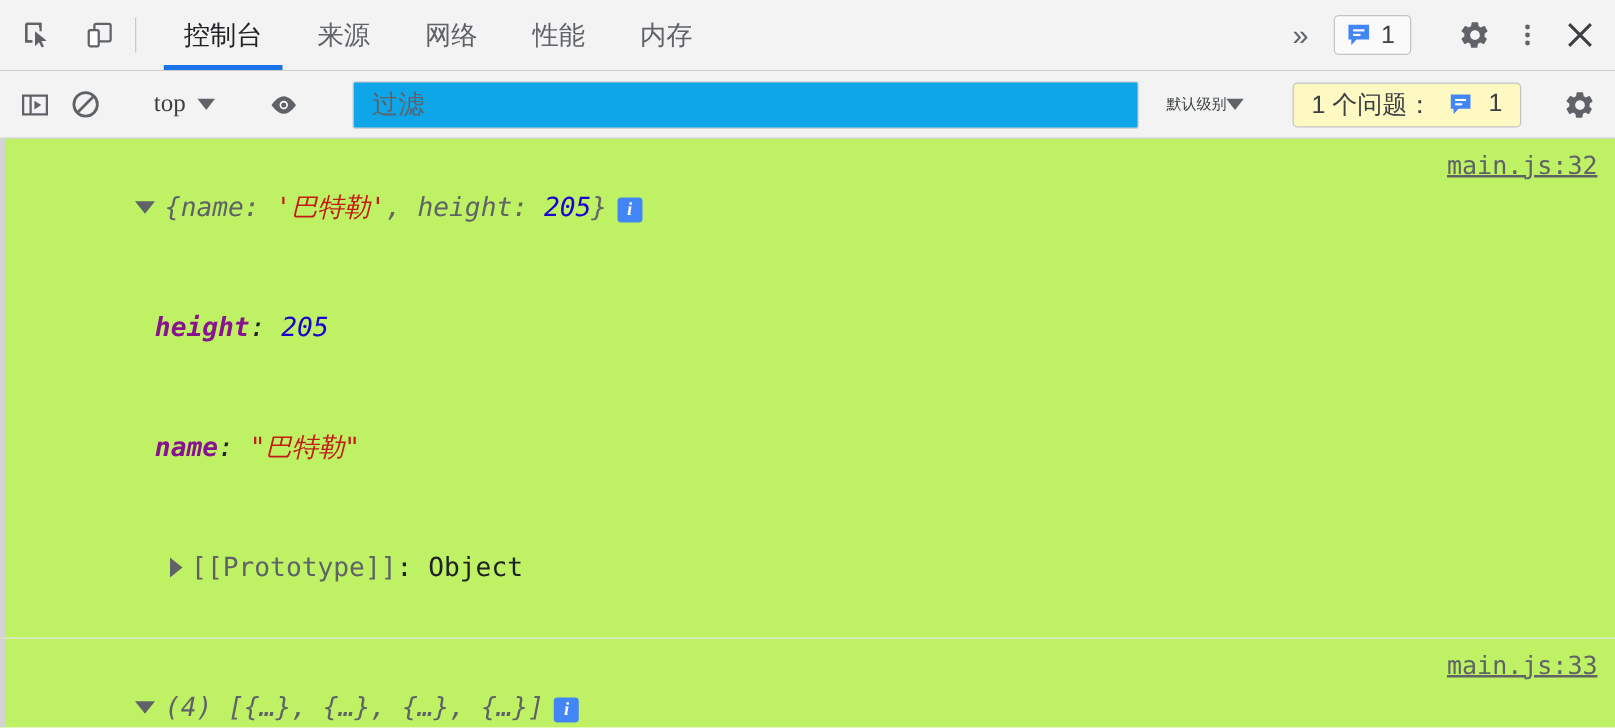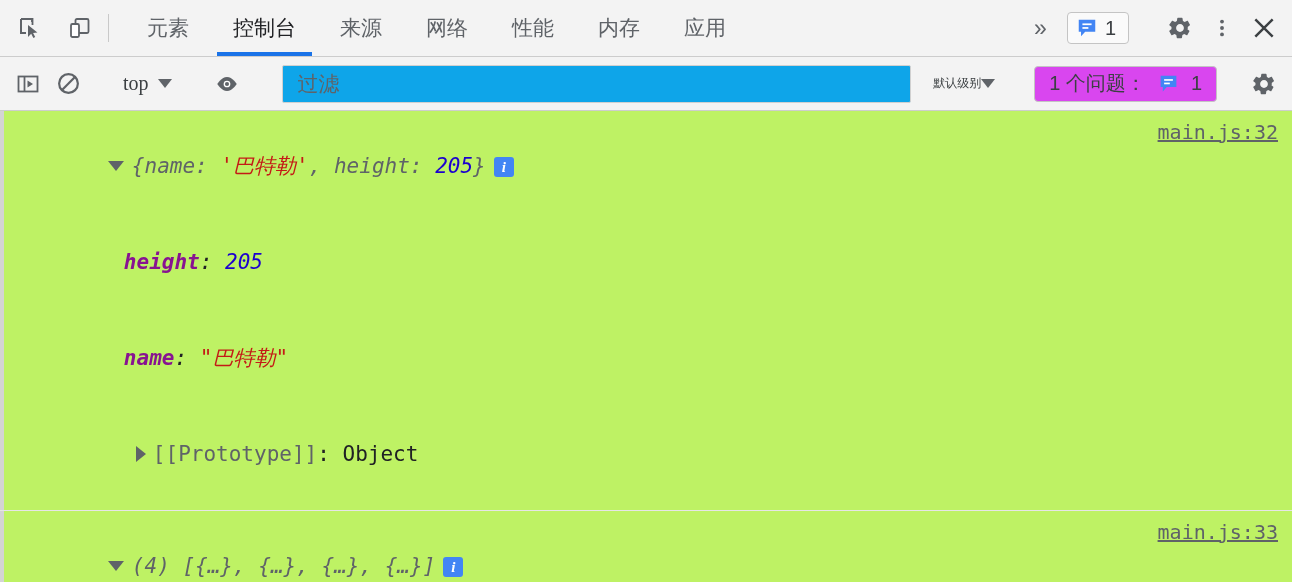--- a/index.html
+++ b/index.html
@@ -158,21 +158,21 @@
     padding: 0 10px;
     white-space: nowrap;
   }
   .issues-bar-chip {
     display: flex;
     align-items: center;
     gap: 12px;
     border: 1px solid #c4c4c4;
     border-radius: 4px;
     padding: 5px 14px;
-    background: #d946ef;
+    background: #fef9c3;
     font-size: 20px;
     color: #3c4043;
     white-space: nowrap;
     height: 36px;
     box-sizing: border-box;
   }
 
   
   .console-body {
     position: relative;
@@ -272,41 +272,35 @@
       <svg width="24" height="24" viewBox="0 0 24 24">
         <rect x="7.5" y="3" width="13" height="14" rx="1.4" fill="none" stroke="#5f6368" stroke-width="1.8"></rect>
         <rect x="3" y="8" width="8" height="13" rx="1.4" fill="#ffffff" stroke="#5f6368" stroke-width="1.8"></rect>
       </svg>
     </div>
   </div>
 
   <div class="vsep"></div>
 
   <div class="tabs">
-    <div class="tab">
-        <span>元素</span>
-      </div>
     <div class="tab active">
         <span>控制台</span>
       </div>
     <div class="tab">
         <span>来源</span>
       </div>
     <div class="tab">
         <span>网络</span>
       </div>
     <div class="tab">
         <span>性能</span>
       </div>
     <div class="tab">
         <span>内存</span>
       </div>
-    <div class="tab">
-        <span>应用</span>
-      </div>
   </div>
 
   <div class="tb-right">
     <div class="more-tabs">»</div>
     <div class="issues-chip">
       <svg width="22" height="22" viewBox="0 0 24 24">
         <path d="M3 3 L21 3 L21 16 L10 16 L5.5 21 L5.5 16 L3 16 Z" fill="#4285f4"></path>
         <rect x="7" y="7" width="10" height="1.9" fill="#ffffff"></rect>
         <rect x="7" y="11" width="6.5" height="1.9" fill="#ffffff"></rect>
       </svg>

